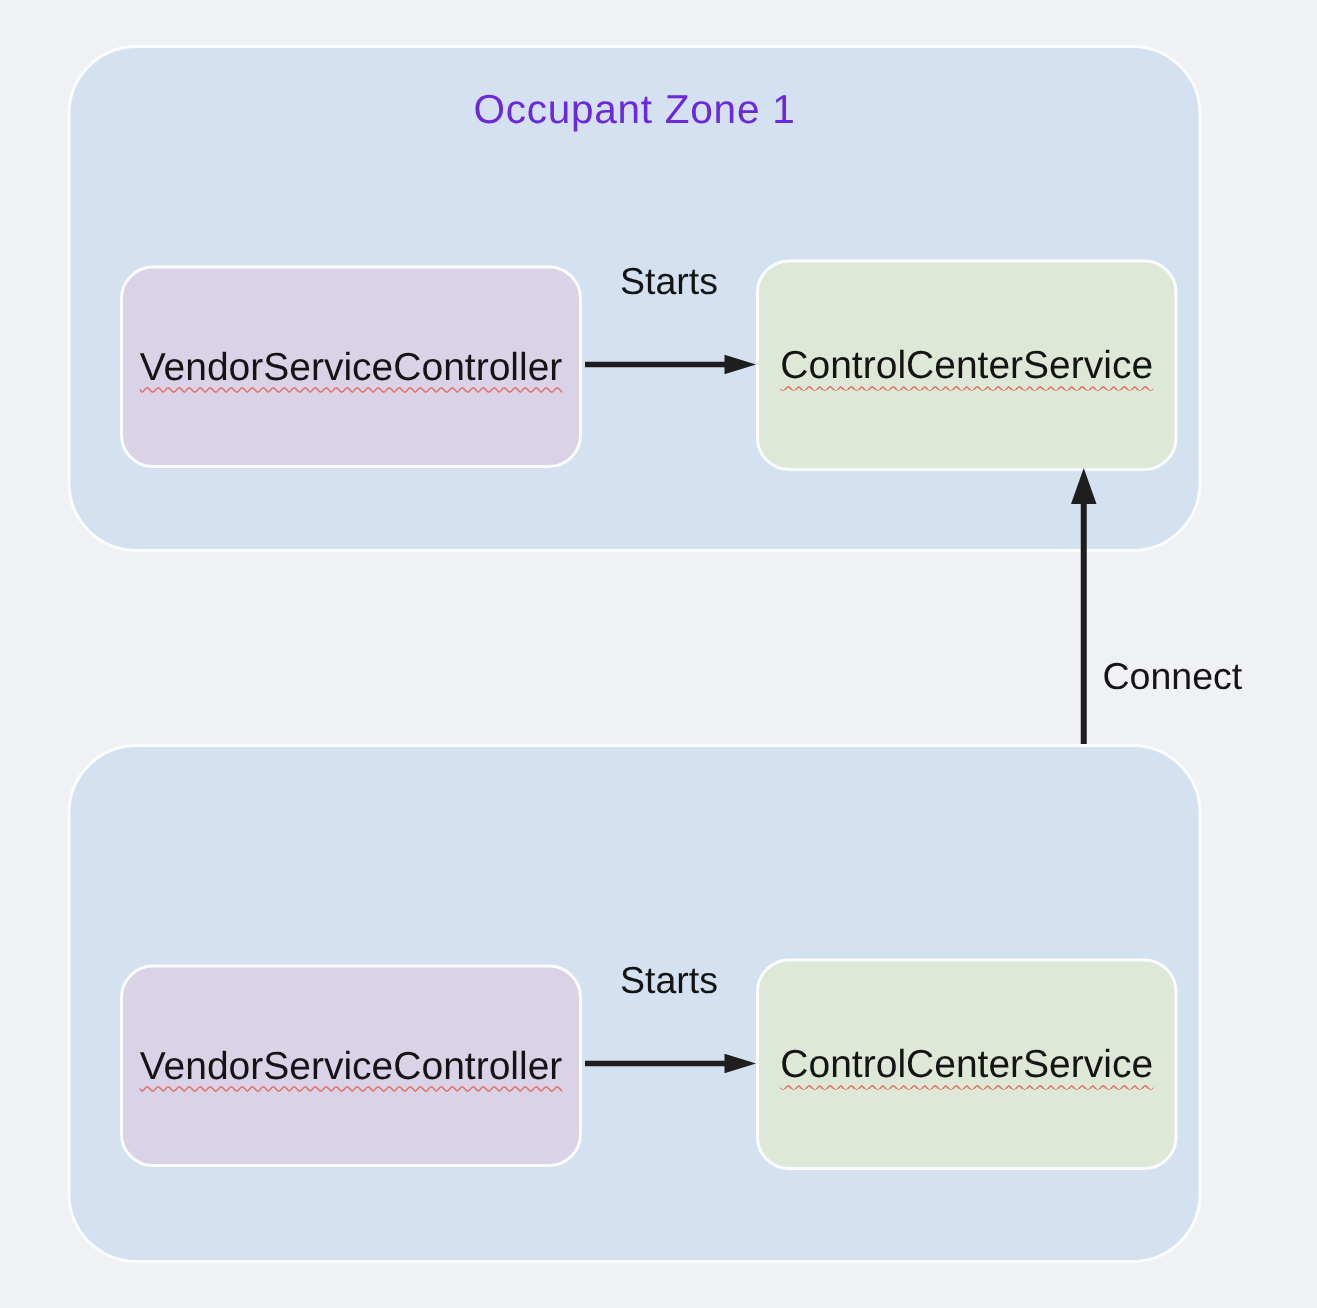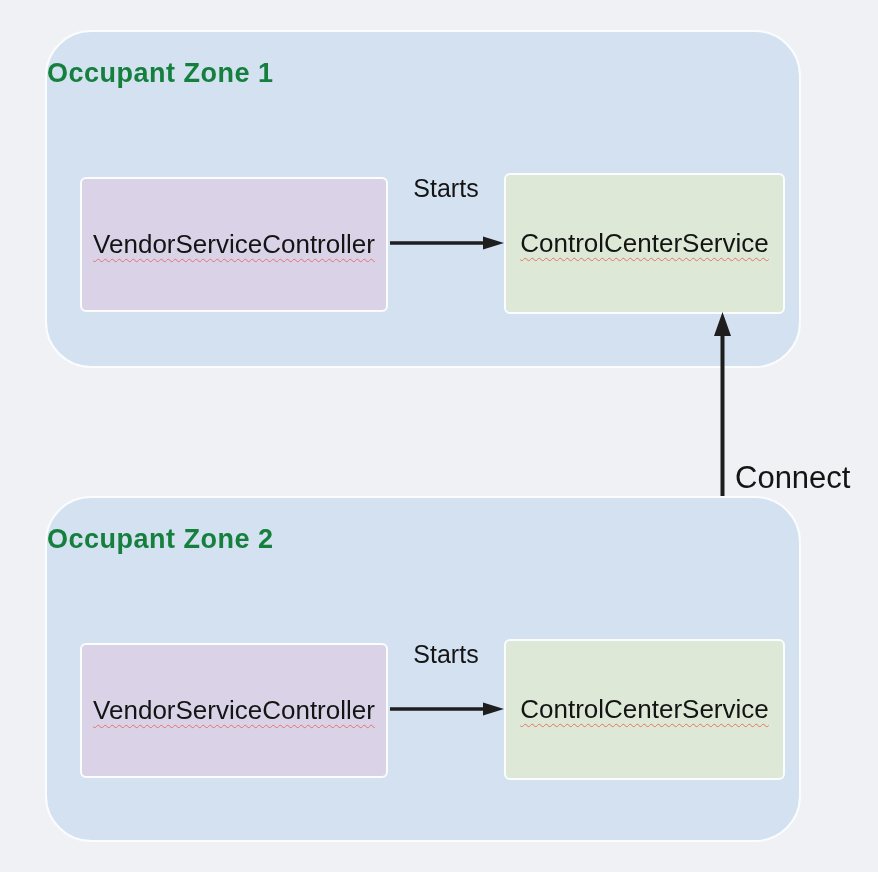--- a/index.html
+++ b/index.html
@@ -34,33 +34,33 @@
     background: var(--zone-bg);
     border: 2px solid var(--border-white);
     border-radius: 46px;
   }
   .zone-1 { top: 30px; height: 338px; }
   .zone-2 { top: 496px; height: 346px; }
   .zone-title {
     position: absolute;
     left: 0; right: 0; top: 26px;
     margin: 0;
-    text-align: left;
+    text-align: center;
     font-size: 27px;
-    font-weight: 700;
+    font-weight: 400;
     letter-spacing: 0.5px;
-    color: #15803d;
+    color: #6d28d9;
   }
   .node {
     position: absolute;
     display: flex;
     align-items: center;
     justify-content: center;
     border: 2px solid var(--border-white);
-    border-radius: 6px;
+    border-radius: 22px;
     font-size: 26px;
     line-height: 1.15;
     white-space: nowrap;
   }
   .node-vendor {
     left: 33px; top: 145px;
     width: 308px; height: 135px;
     background: var(--vendor-bg);
   }
   .node-control {
@@ -92,22 +92,22 @@
   .starts-arrow polygon { fill: var(--arrow); }
   .connect-arrow {
     position: absolute;
     left: 710px; top: 312px;
     width: 25px; height: 322px;
   }
   .connect-arrow line { stroke: var(--arrow); stroke-width: 4px; }
   .connect-arrow polygon { fill: var(--arrow); }
   .connect-label {
     position: absolute;
-    left: 735px; top: 460px;
-    font-size: 31px;
+    left: 735px; top: 437px;
+    font-size: 25px;
     white-space: nowrap;
   }
 </style>
 </head>
 <body>
 
 <div class="canvas">
 
   <section class="zone zone-1">
     <h2 class="zone-title">Occupant Zone 1</h2>
@@ -129,21 +129,20 @@
   </section>
 
   <svg class="connect-arrow" viewBox="0 0 25 322" aria-hidden="true">
     <line x1="12.5" y1="20" x2="12.5" y2="302"></line>
     <polygon points="12.5,0 4,24 21,24"></polygon>
     <polygon points="12.5,322 4,298 21,298"></polygon>
   </svg>
   <span class="connect-label">Connect</span>
 
   <section class="zone zone-2">
-    <h2 class="zone-title">Occupant Zone 2</h2>
 
     <div class="node node-vendor">
       <span class="squiggly">VendorServiceController</span>
     </div>
 
     <span class="starts-label">Starts</span>
 
     <svg class="starts-arrow" viewBox="0 0 114 16" aria-hidden="true">
       <line x1="0" y1="8" x2="95" y2="8"></line>
       <polygon points="93,1.5 114,8 93,14.5"></polygon>

